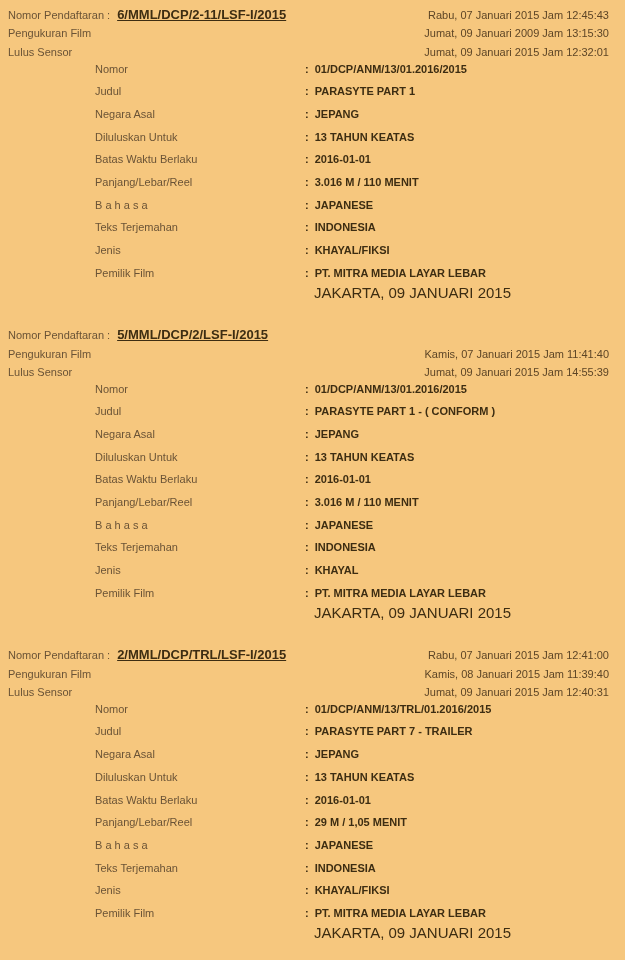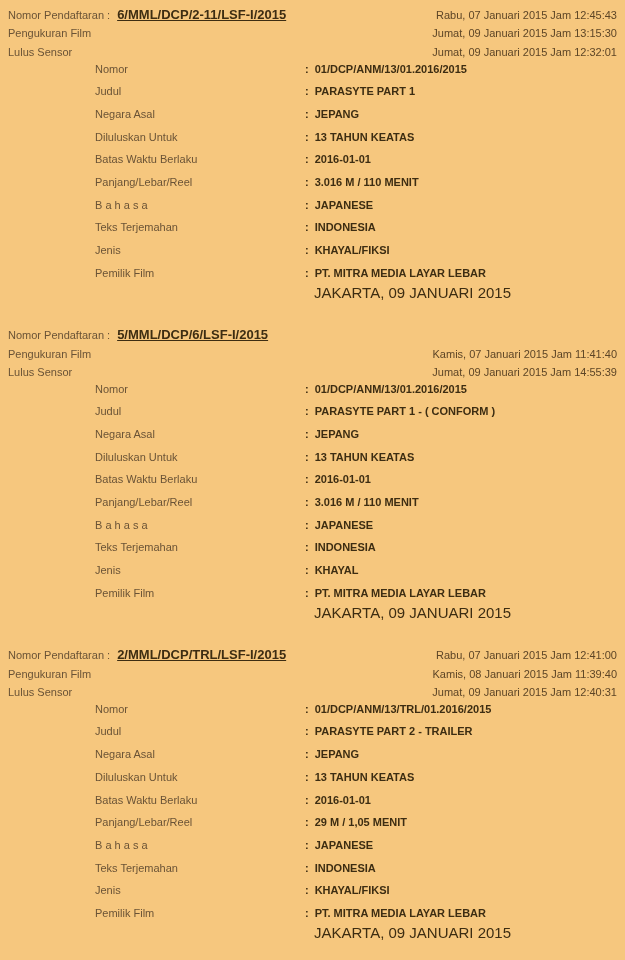--- a/index.html
+++ b/index.html
@@ -7,21 +7,21 @@
     padding: 0;
   }
   body {
     width: 625px;
     height: 960px;
     background: #f6c77e;
     font-family: "Liberation Sans", sans-serif;
     overflow: hidden;
   }
   .page {
-    padding: 6px 8px 0 8px;
+    padding: 6px 16px 0 8px;
     box-sizing: border-box;
     width: 625px;
   }
   .record {
     margin-bottom: 24px;
   }
   .hdr-row {
     display: flex;
     justify-content: space-between;
     align-items: baseline;
@@ -89,21 +89,21 @@
       <div class="hdr-left">
         <span>Nomor Pendaftaran :</span>
         <span class="reg-number">6/MML/DCP/2-11/LSF-I/2015</span>
       </div>
       <span class="hdr-date">Rabu, 07 Januari 2015 Jam 12:45:43</span>
     </div>
     <div class="hdr-row">
       <div class="hdr-left">
         <span>Pengukuran Film</span>
       </div>
-      <span class="hdr-date">Jumat, 09 Januari 2015 Jam 13:15:30</span>
+      <span class="hdr-date">Jumat, 09 Januari 2009 Jam 13:15:30</span>
     </div>
     <div class="hdr-row">
       <div class="hdr-left">
         <span>Lulus Sensor</span>
       </div>
       <span class="hdr-date">Jumat, 09 Januari 2015 Jam 12:32:01</span>
     </div>
 
     <div class="fields">
       <div class="field-row">
@@ -157,21 +157,21 @@
         <span class="field-value">PT. MITRA MEDIA LAYAR LEBAR</span>
       </div>
       <div class="owner-line2">JAKARTA, 09 JANUARI 2015</div>
     </div>
   </div>
 
   <div class="record">
     <div class="hdr-row">
       <div class="hdr-left">
         <span>Nomor Pendaftaran :</span>
-        <span class="reg-number">5/MML/DCP/6/LSF-I/2015</span>
+        <span class="reg-number">5/MML/DCP/2/LSF-I/2015</span>
       </div>
     </div>
     <div class="hdr-row">
       <div class="hdr-left">
         <span>Pengukuran Film</span>
       </div>
       <span class="hdr-date">Kamis, 07 Januari 2015 Jam 11:41:40</span>
     </div>
     <div class="hdr-row">
       <div class="hdr-left">
@@ -258,21 +258,21 @@
 
     <div class="fields">
       <div class="field-row">
         <span class="field-label">Nomor</span>
         <span class="colon">:</span>
         <span class="field-value">01/DCP/ANM/13/TRL/01.2016/2015</span>
       </div>
       <div class="field-row">
         <span class="field-label">Judul</span>
         <span class="colon">:</span>
-        <span class="field-value">PARASYTE PART 2 - TRAILER</span>
+        <span class="field-value">PARASYTE PART 7 - TRAILER</span>
       </div>
       <div class="field-row">
         <span class="field-label">Negara Asal</span>
         <span class="colon">:</span>
         <span class="field-value">JEPANG</span>
       </div>
       <div class="field-row">
         <span class="field-label">Diluluskan Untuk</span>
         <span class="colon">:</span>
         <span class="field-value">13 TAHUN KEATAS</span>

